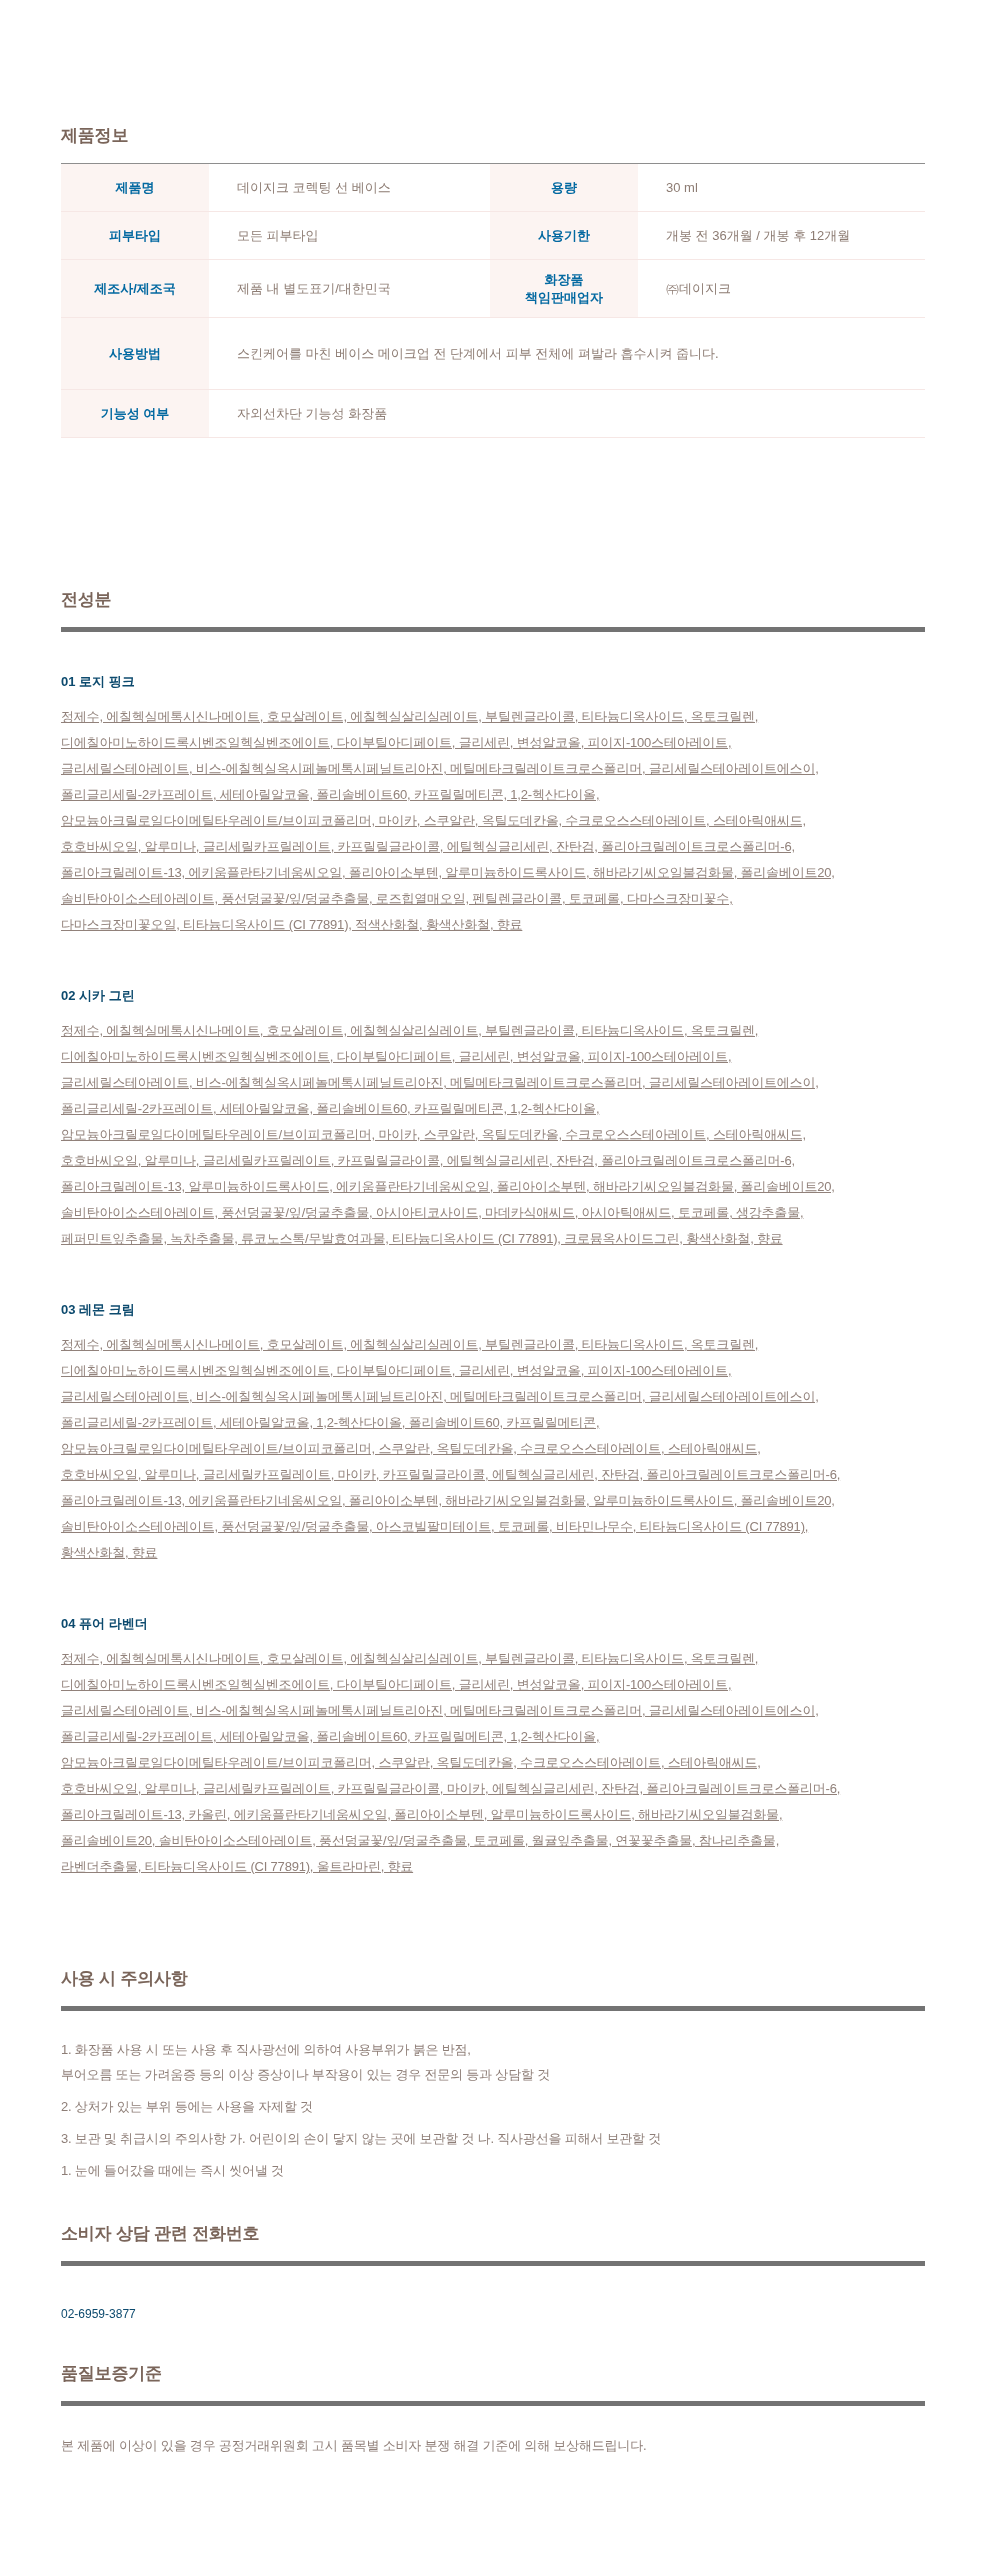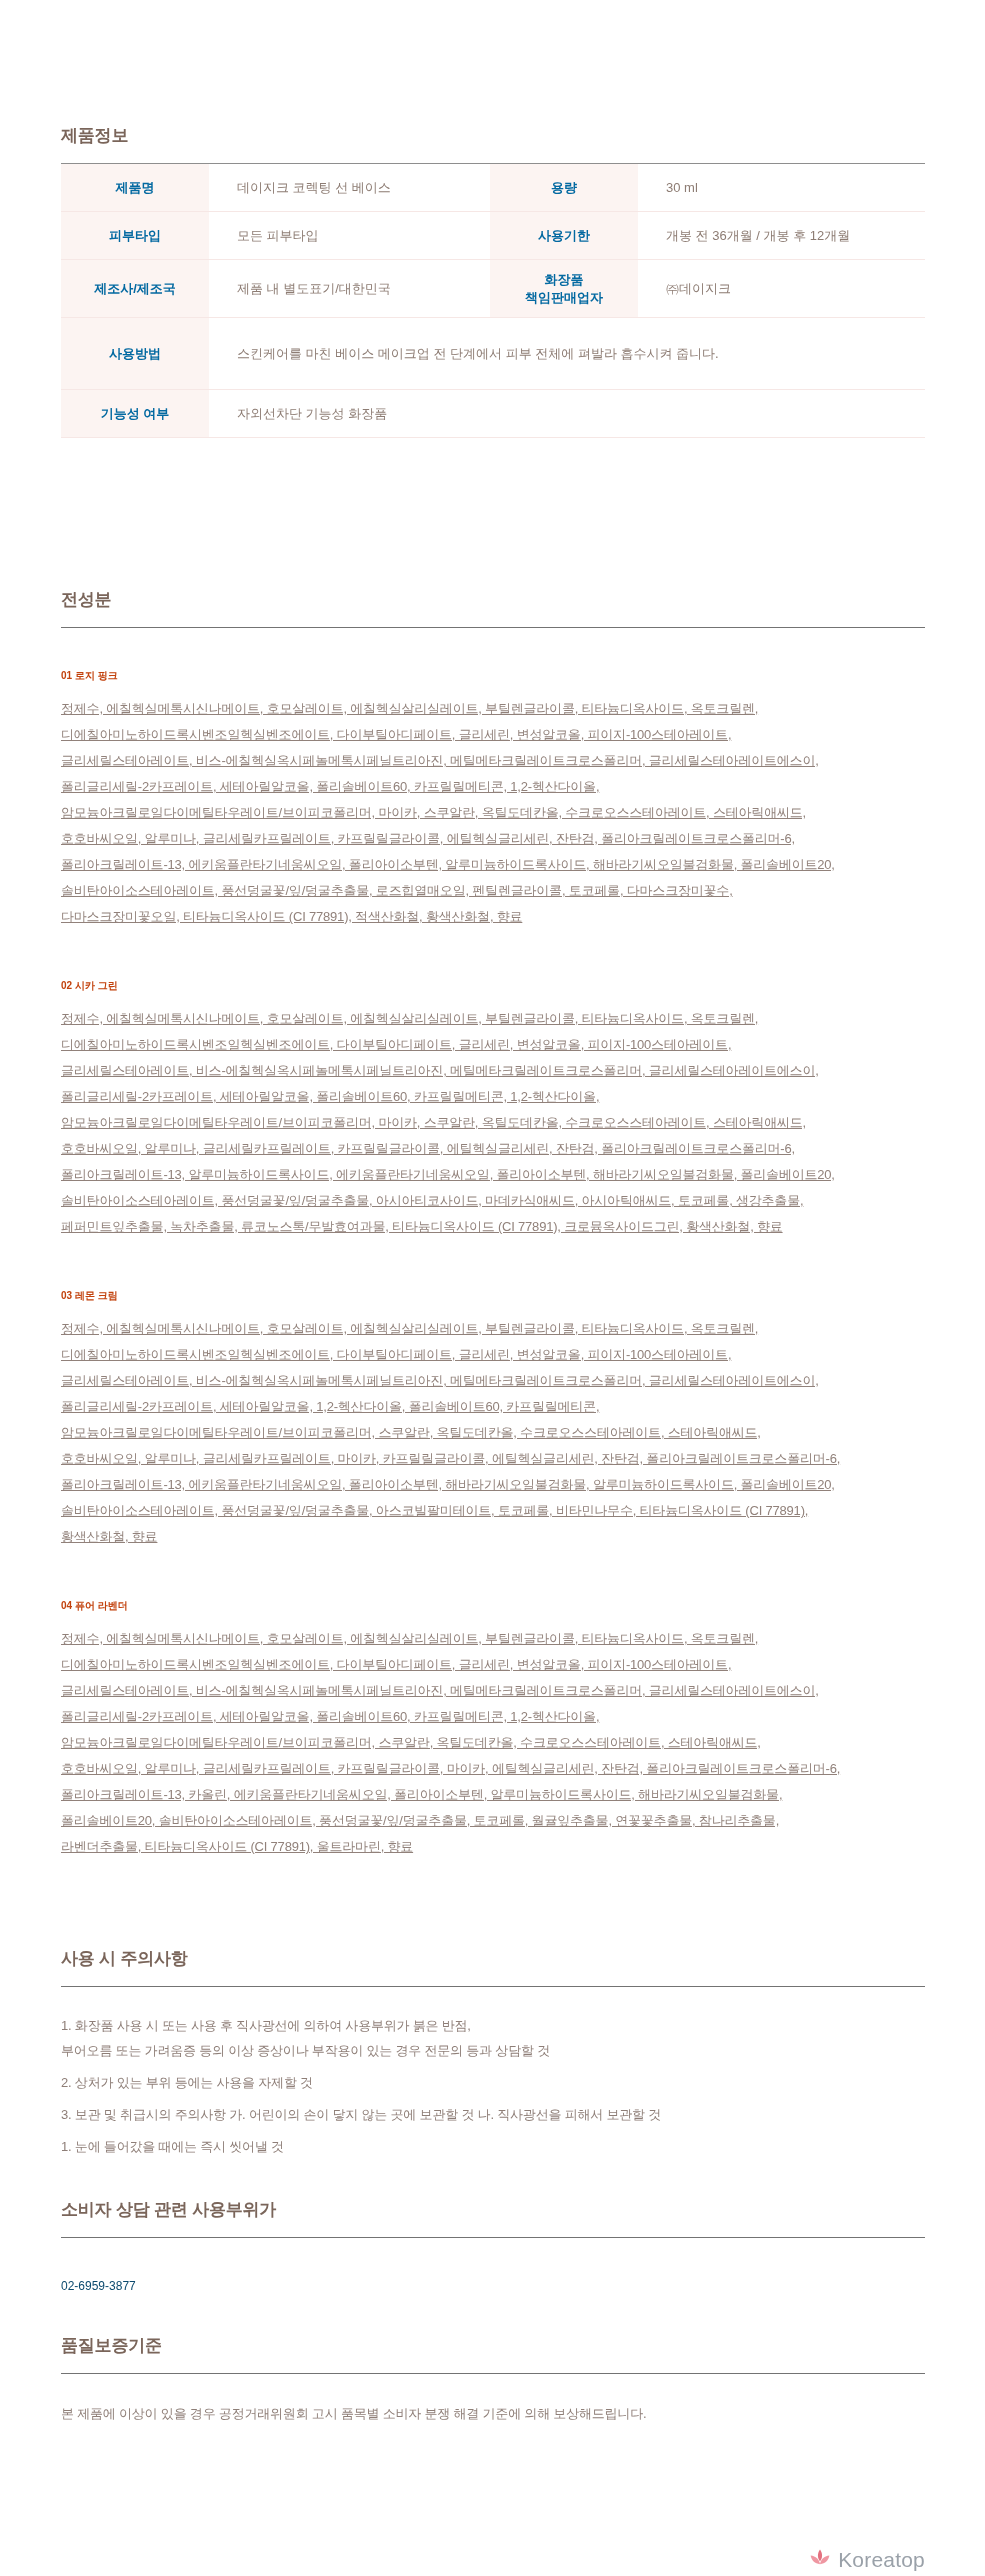--- a/index.html
+++ b/index.html
@@ -1,36 +1,36 @@
 <!DOCTYPE html>
 <html lang="ko"><head>
 <meta charset="utf-8">
 <style>
   html,body{margin:0;padding:0;background:#ffffff;}
   body{font-family:"Liberation Sans","DejaVu Sans",sans-serif;-webkit-font-smoothing:antialiased;}
   .page{width:986px;margin:0 auto;background:#fff;}
   .inner{width:864px;margin:0 auto;padding-top:124px;padding-bottom:20px;}
 
   .section-title{font-size:17px;font-weight:700;color:#7a655a;margin:0;letter-spacing:-0.2px;}
-  .title-wrap{padding-bottom:16px;border-bottom:1px solid #737373;}
+  .title-wrap{padding-bottom:16px;border-bottom:5px solid #737373;}
 
   
   .info-table{margin-top:16px;border-top:1px solid #8e8e8e;width:100%;font-size:13px;}
   .trow{display:grid;grid-template-columns:148px 281px 148px 287px;border-bottom:1px solid #f6e7e5;}
   .h48{min-height:47px;}
   .h58{min-height:57px;}
   .h72{min-height:71px;}
   .cl{background:#fcf4f2;display:flex;align-items:center;justify-content:center;text-align:center;
       font-weight:700;color:#0369a1;white-space:pre-line;line-height:18px;padding:6px 8px;box-sizing:border-box;}
   .cv{display:flex;align-items:center;color:#8d7c73;padding-left:28px;padding-right:10px;box-sizing:border-box;line-height:19px;}
   .span3{grid-column:2 / 5;}
 
   
   .sec-ingredients{margin-top:150px;}
-  .ing-name{font-size:10px;font-weight:700;color:#c2410c;margin-top:49px;}
+  .ing-name{font-size:13px;font-weight:700;color:#0c4a6e;margin-top:49px;}
   .ing-name.first{margin-top:41px;}
   .ing-text{font-size:13px;line-height:26px;color:#91817a;white-space:pre-line;margin-top:13px;letter-spacing:-0.2px;text-decoration:underline;}
 
   
   .sec-caution{margin-top:87px;}
   .caution-list{margin-top:26px;}
   .caution-item{font-size:13px;line-height:25px;color:#8e7e77;white-space:pre-line;margin-bottom:7px;letter-spacing:-0.2px;}
 
   
   .sec-contact{margin-top:39px;}
@@ -142,21 +142,21 @@
         <div class="caution-item">1. 화장품 사용 시 또는 사용 후 직사광선에 의하여 사용부위가 붉은 반점,
 부어오름 또는 가려움증 등의 이상 증상이나 부작용이 있는 경우 전문의 등과 상담할 것</div>
         <div class="caution-item">2. 상처가 있는 부위 등에는 사용을 자제할 것</div>
         <div class="caution-item">3. 보관 및 취급시의 주의사항 가. 어린이의 손이 닿지 않는 곳에 보관할 것 나. 직사광선을 피해서 보관할 것</div>
         <div class="caution-item">1. 눈에 들어갔을 때에는 즉시 씻어낼 것</div>
       </div>
     </section>
 
     <section class="sec-contact">
       <div class="title-wrap">
-        <h2 class="section-title">소비자 상담 관련 사용부위가</h2>
+        <h2 class="section-title">소비자 상담 관련 전화번호</h2>
       </div>
       <div class="phone">02-6959-3877</div>
     </section>
 
     <section class="sec-warranty">
       <div class="title-wrap">
         <h2 class="section-title">품질보증기준</h2>
       </div>
       <div class="warranty-text">본 제품에 이상이 있을 경우 공정거래위원회 고시 품목별 소비자 분쟁 해결 기준에 의해 보상해드립니다.</div>
     </section>

